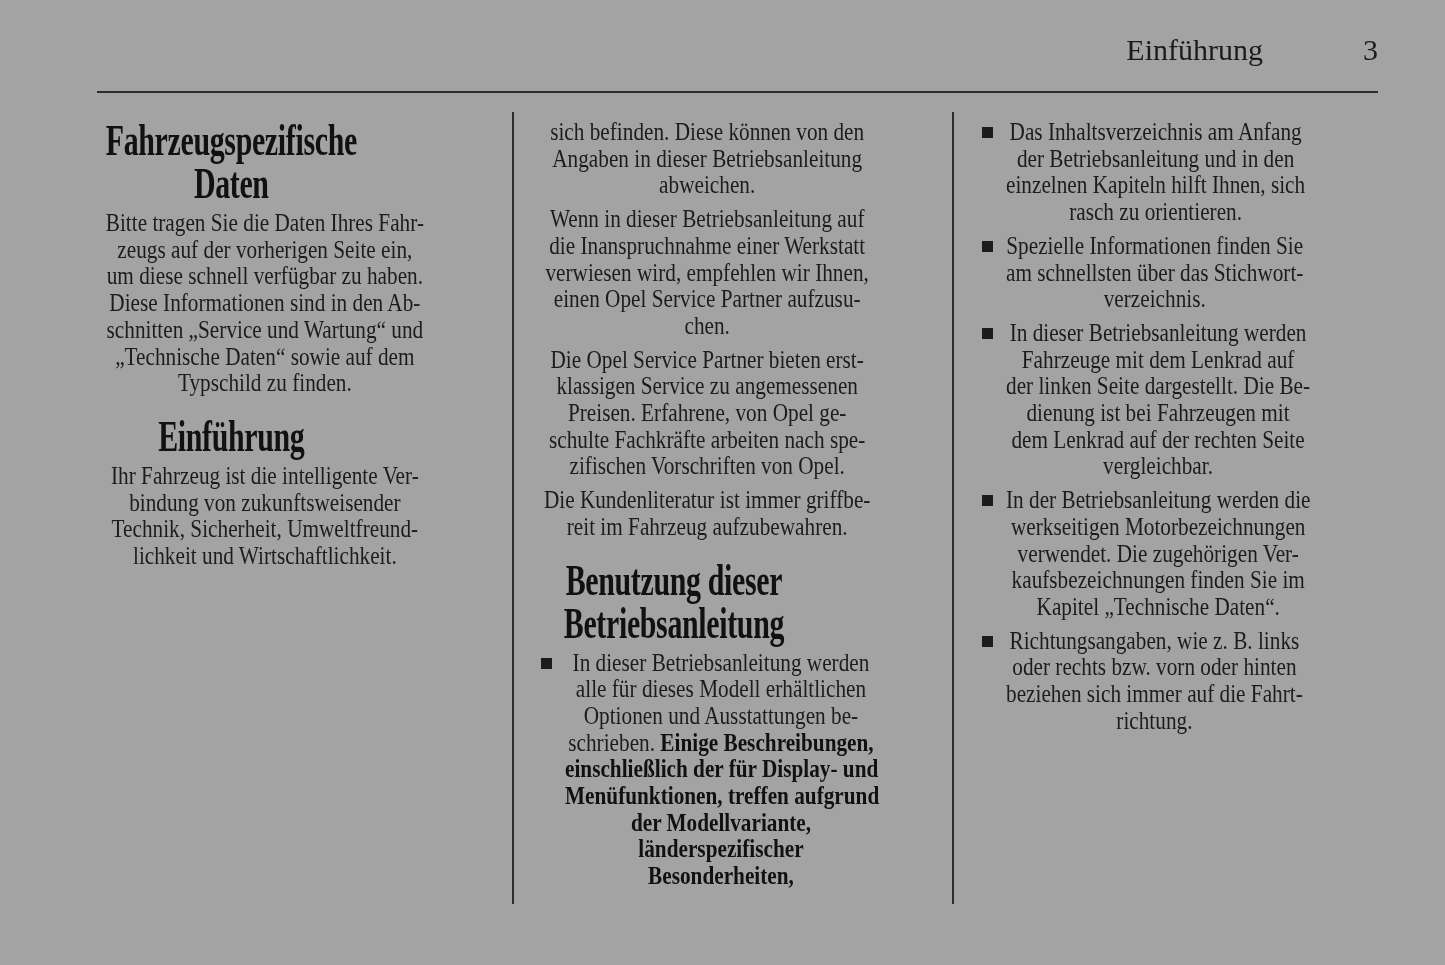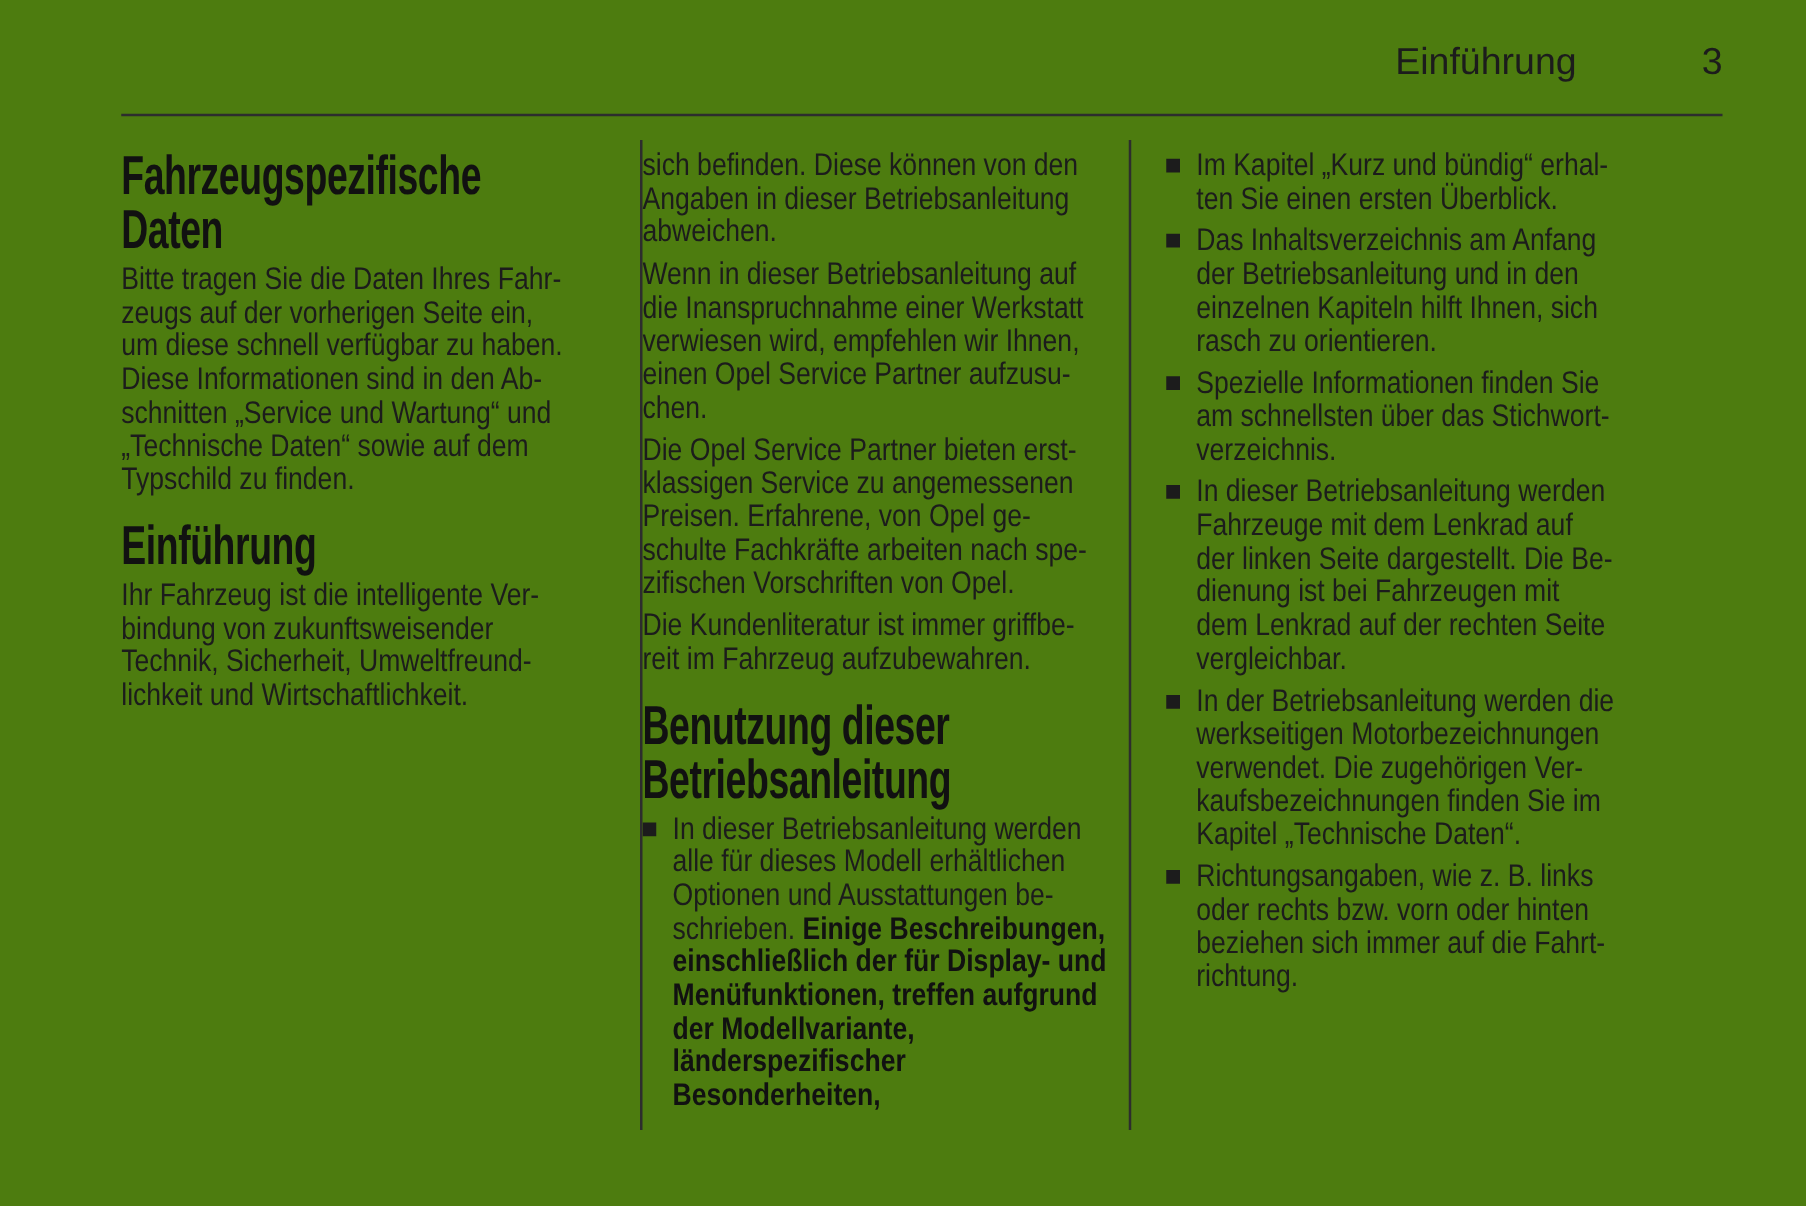--- a/index.html
+++ b/index.html
@@ -1,30 +1,30 @@
 <!DOCTYPE html>
 <html><head>
 <meta charset="utf-8">
 <style>
   html,body{margin:0;padding:0;background:#e8e8e8;}
   .page{
-    width:1445px;height:965px;background:#4d7c0f;overflow:hidden;
-    font-family:Liberation Sans, sans-serif;color:#1c1c1c;
+    width:1445px;height:965px;background:#a3a3a3;overflow:hidden;
+    font-family:Liberation Serif, serif;color:#1c1c1c;
     position:relative;
   }
   
   .header{display:flex;justify-content:flex-end;align-items:baseline;
           padding:33px 67px 0 97px;font-size:30px;}
   .chapter{margin-right:100px;}
   .hrule{height:2px;background:#2d2d2d;margin:24px 67px 0 97px;}
   
-  .content{display:flex;margin:19px 65px 0 97px;height:792px;}
+  .content{display:flex;margin:19px 65px 0 97px;height:792px;text-align:center;}
   .col{box-sizing:border-box;padding-top:7px;overflow:hidden;}
   .col-1{width:417px;padding-right:20px;border-right:2px solid #2d2d2d;}
-  .col-2{width:391px;padding-right:20px;border-right:2px solid #2d2d2d;}
+  .col-2{width:440px;padding-left:27px;padding-right:20px;border-right:2px solid #2d2d2d;}
   .col-3{width:418px;padding-left:28px;}
   
   .block{margin:0 0 7px 0;}
   .line{display:block;white-space:nowrap;line-height:26.7px;font-size:25px;
         transform:scaleX(0.85);transform-origin:0 0;}
   .h1{margin-bottom:5px;}
   .h1:not(:first-child){margin-top:18px;}
   .h1 .line{font-size:44px;line-height:43px;font-weight:700;color:#111;
             transform:scaleX(0.68);letter-spacing:-0.5px;}
   .b{font-weight:700;color:#111;}
@@ -112,29 +112,20 @@
             <div class="line"><span class="b">Besonderheiten,</span></div>
           </div>
         </div>
       </div>
     <div class="col col-3" id="col-2">
         <div class="block bullet">
           <span class="marker">
             <span class="sq"></span>
           </span>
           <div class="btext">
-            <div class="line"><span>Im Kapitel „Kurz und bündig“ erhal-</span></div>
-            <div class="line"><span>ten Sie einen ersten Überblick.</span></div>
-          </div>
-        </div>
-        <div class="block bullet">
-          <span class="marker">
-            <span class="sq"></span>
-          </span>
-          <div class="btext">
             <div class="line"><span>Das Inhaltsverzeichnis am Anfang</span></div>
             <div class="line"><span>der Betriebsanleitung und in den</span></div>
             <div class="line"><span>einzelnen Kapiteln hilft Ihnen, sich</span></div>
             <div class="line"><span>rasch zu orientieren.</span></div>
           </div>
         </div>
         <div class="block bullet">
           <span class="marker">
             <span class="sq"></span>
           </span>

